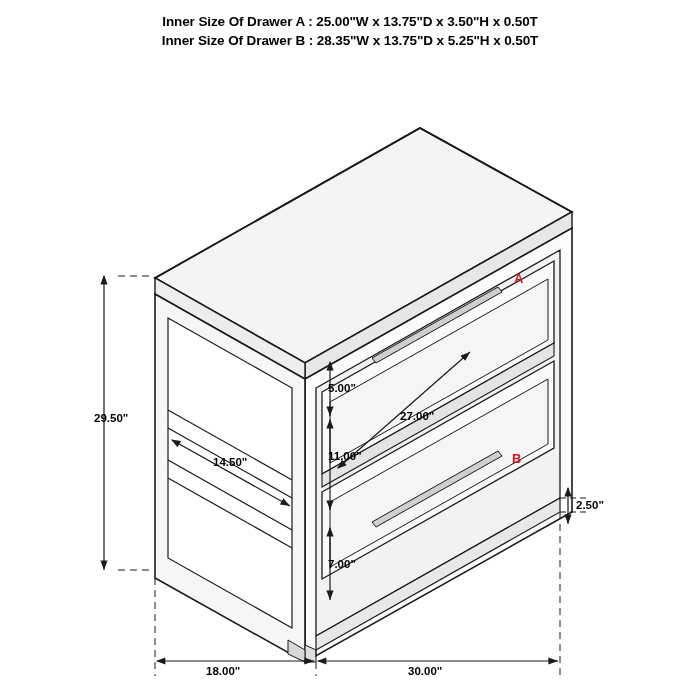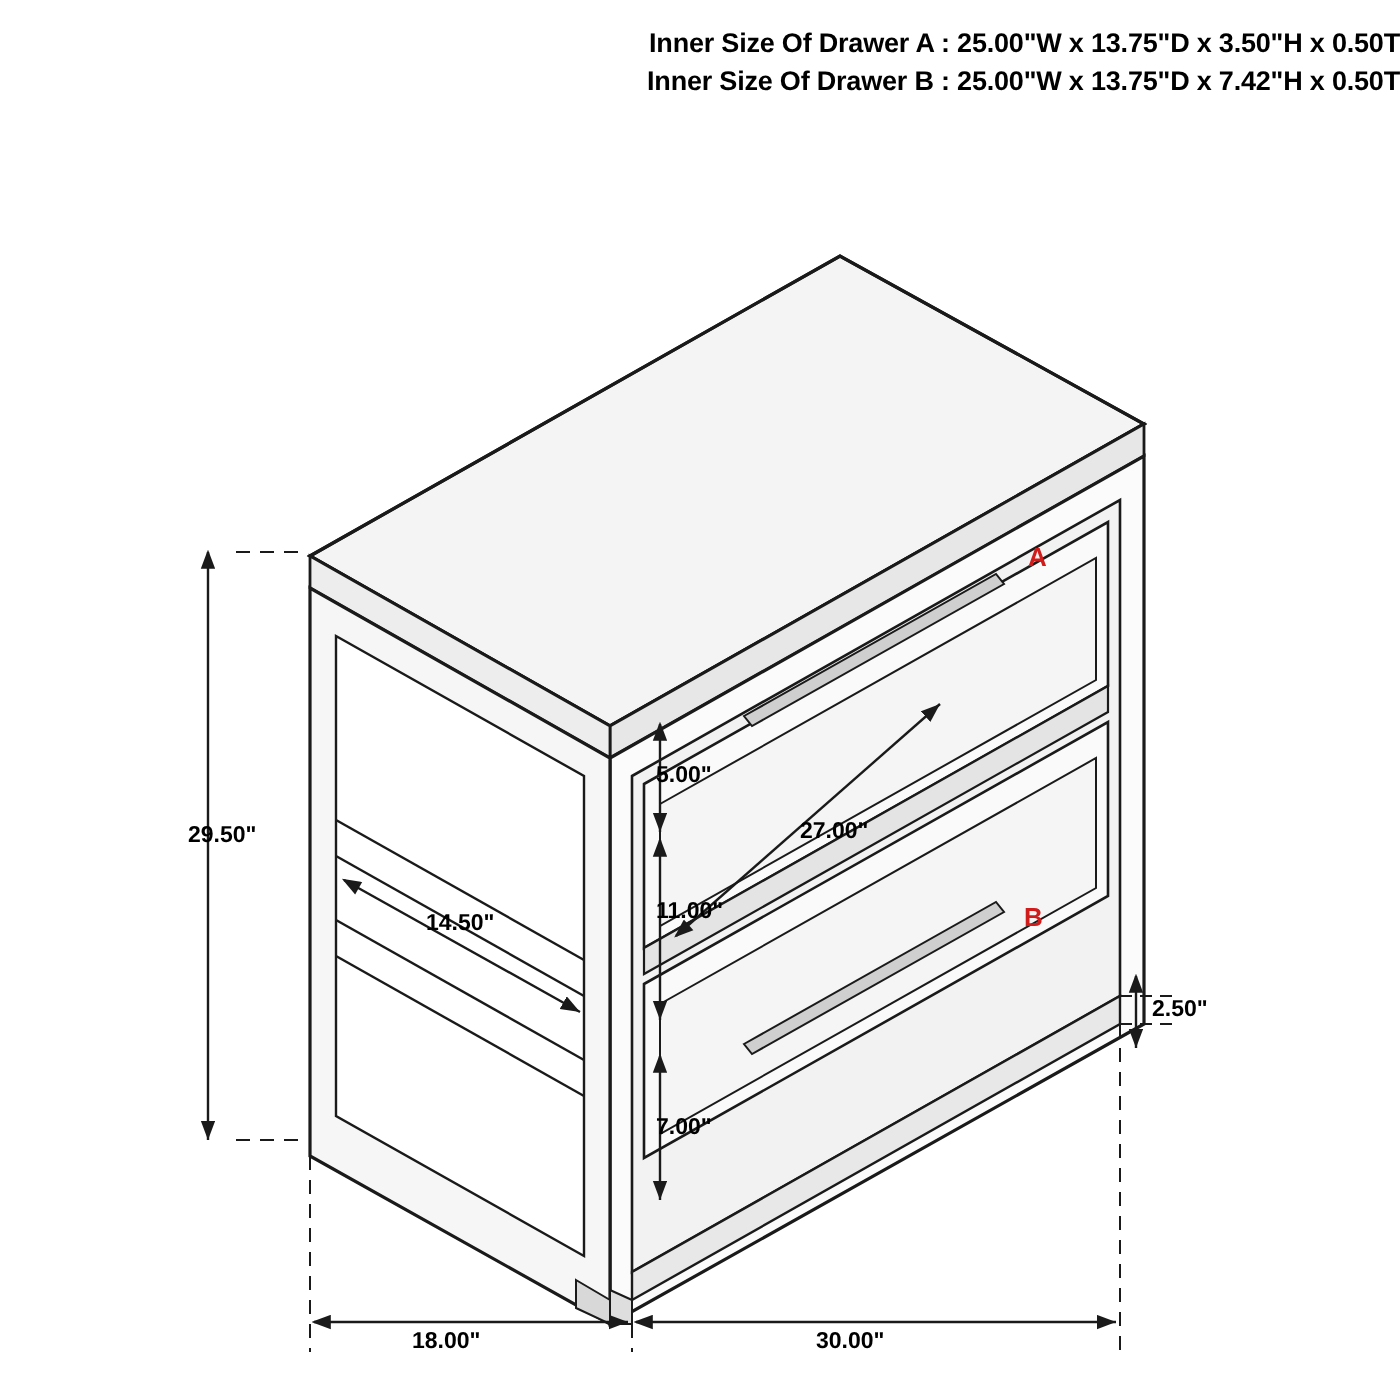--- a/index.html
+++ b/index.html
@@ -18,21 +18,21 @@
   #stage {
     position: relative;
     width: 700px;
     height: 700px;
   }
   .title-block {
     position: absolute;
     top: 12px;
     left: 0;
     width: 700px;
-    text-align: right;
+    text-align: center;
     font-size: 13.5px;
     font-weight: bold;
     line-height: 19px;
     letter-spacing: -0.1px;
   }
   .title-line {
     display: block;
     white-space: nowrap;
   }
   svg.diagram {
@@ -56,21 +56,21 @@
     color: #d11c1c;
   }
 </style>
 </head>
 <body>
 
 <div id="stage">
 
   <div class="title-block">
     <span class="title-line">Inner Size Of Drawer A : 25.00"W x 13.75"D x 3.50"H x 0.50T</span>
-    <span class="title-line">Inner Size Of Drawer B : 25.00"W x 13.75"D x 7.42"H x 0.50T</span>
+    <span class="title-line">Inner Size Of Drawer B : 28.35"W x 13.75"D x 5.25"H x 0.50T</span>
   </div>
 
   <svg class="diagram" viewBox="0 0 700 700">
     <defs>
       <marker id="arrowEnd" markerWidth="9" markerHeight="9" refX="8" refY="3" orient="auto" markerUnits="strokeWidth">
         <path d="M0,0 L8,3 L0,6 z" fill="#1a1a1a"></path>
       </marker>
       <marker id="arrowStart" markerWidth="9" markerHeight="9" refX="1" refY="3" orient="auto" markerUnits="strokeWidth">
         <path d="M8,0 L0,3 L8,6 z" fill="#1a1a1a"></path>
       </marker>

